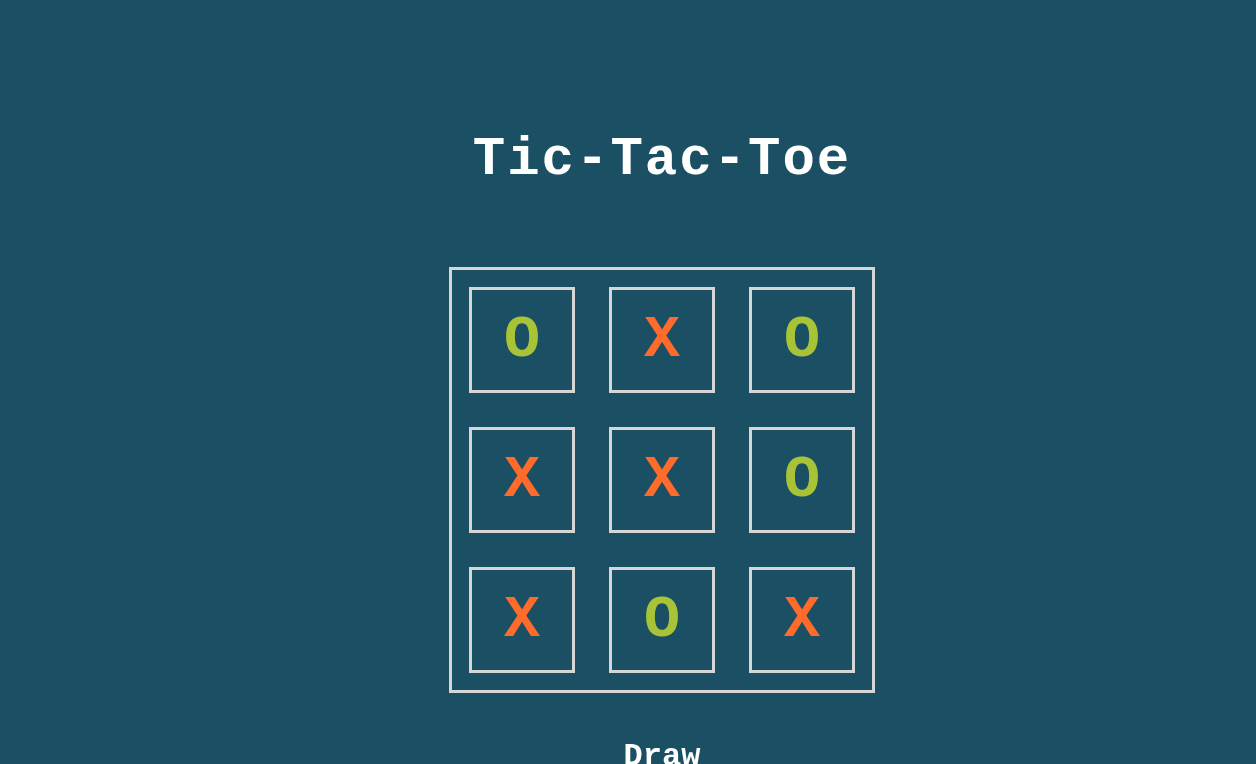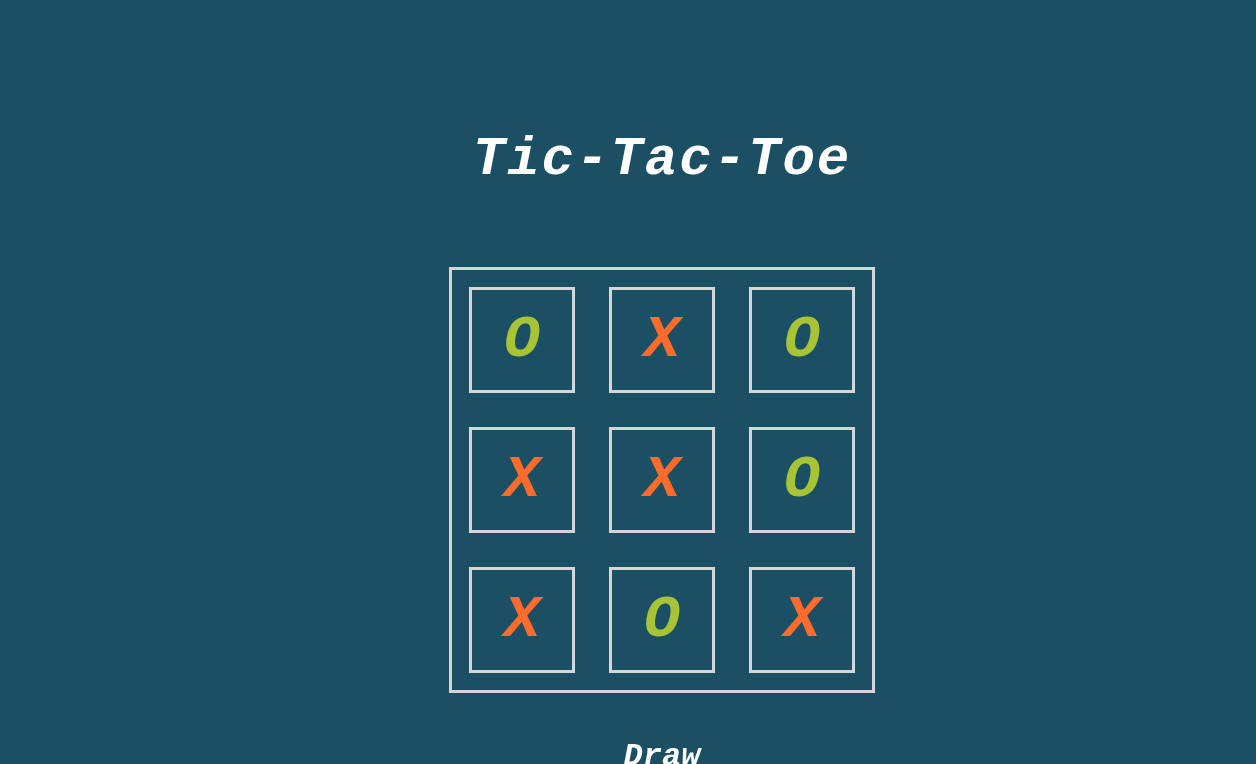--- a/index.html
+++ b/index.html
@@ -1,19 +1,18 @@
 <!DOCTYPE html>
 <html><head>
   <meta charset="utf-8">
   <style>
     * {
       margin: 17px;
       padding: 0;
       box-sizing: border-box;
-      font-style: italic;
     }
     body {
       width: 1256px;
       height: 764px;
       background-color: #1b4f63;
       font-family: "Courier New", Courier, monospace;
       display: flex;
       flex-direction: column;
       align-items: center;
       color: #ffffff;

